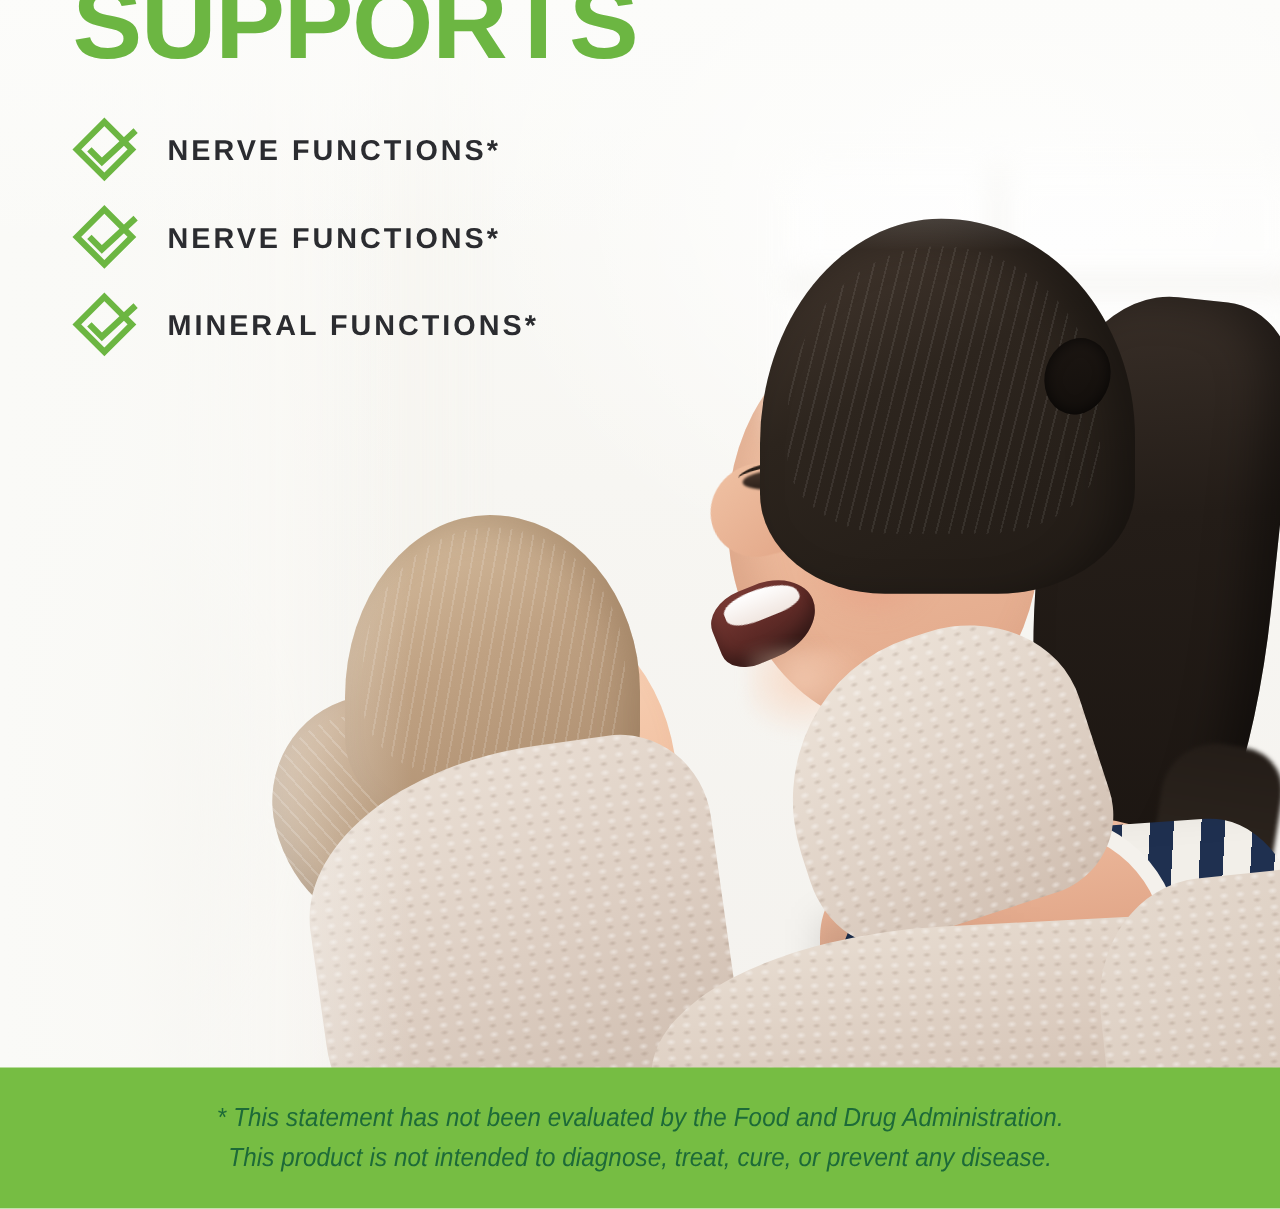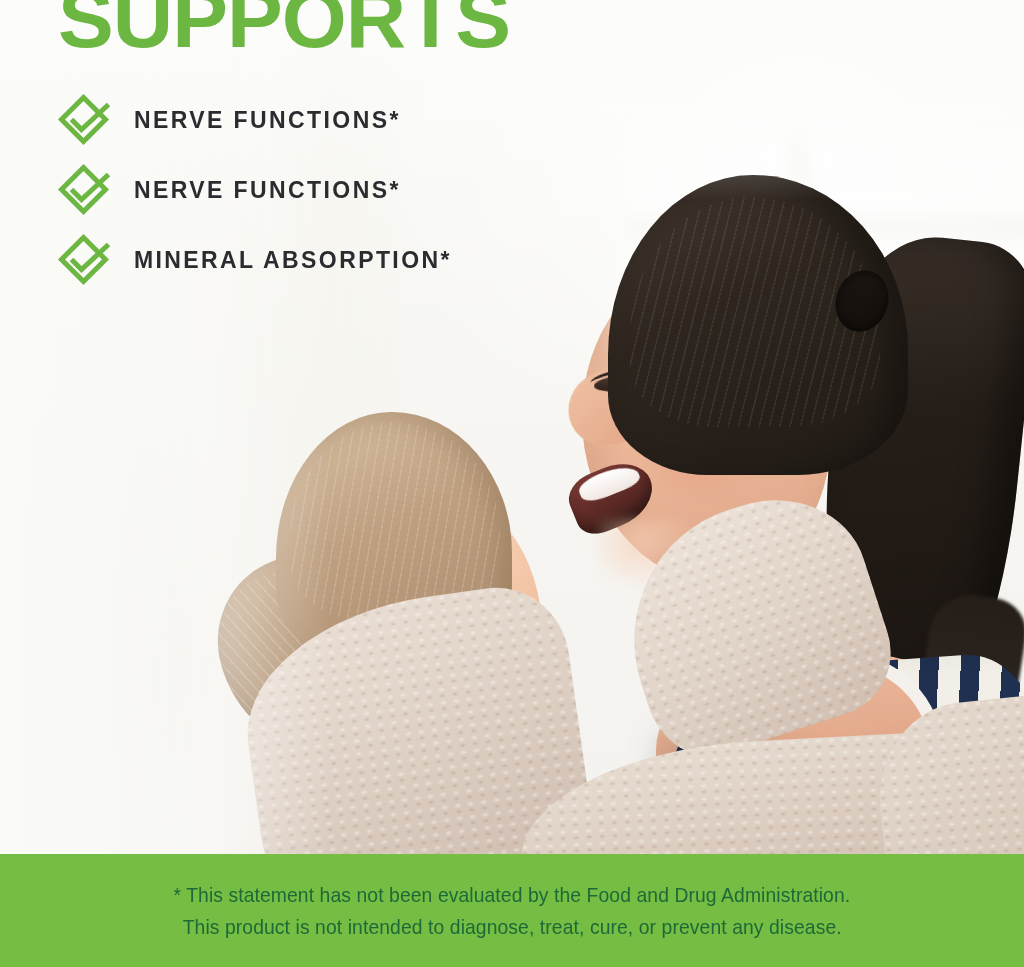--- a/index.html
+++ b/index.html
@@ -495,20 +495,21 @@
   
   .footer {
     position:absolute;
     left:0; top:854px;
     width:1024px; height:113px;
     background:#76bd43;
     display:flex;
     flex-direction:column;
     align-items:center;
     justify-content:center;
+    font-style:italic;
   }
   .footer-line {
     color:#1d6a38;
     font-size:21px;
     line-height:1.5;
     font-family:"Liberation Sans", sans-serif;
     transform:scaleX(.92);
     white-space:nowrap;
     letter-spacing:.1px;
   }
@@ -634,21 +635,21 @@
 
       <div class="benefit-row">
         <span class="benefit-icon">
           <svg viewBox="0 0 56 56" width="56" height="56" aria-hidden="true">
             <g fill="none" stroke="#6cb642" stroke-width="5" stroke-linecap="square" stroke-linejoin="miter">
               <path d="M27.5 5.5 L49.5 27.5 L27.5 49.5 L5.5 27.5 Z"></path>
               <path d="M15.5 27.5 L25.5 37.5 L52.5 12.5" stroke-linecap="butt"></path>
             </g>
           </svg>
         </span>
-        <span class="benefit-label">MINERAL ABSORPTION*</span>
+        <span class="benefit-label">MINERAL FUNCTIONS*</span>
       </div>
 
     </div>
   </div>
 
   <div class="footer">
     <div class="footer-line">* This statement has not been evaluated by the Food and Drug Administration.</div>
     <div class="footer-line">This product is not intended to diagnose, treat, cure, or prevent any disease.</div>
   </div>
 

